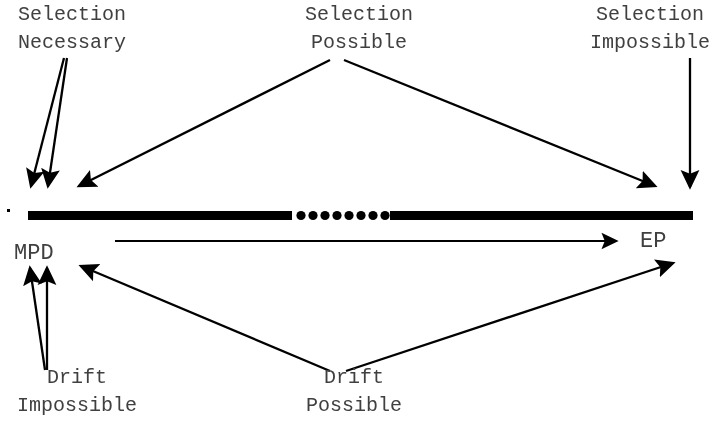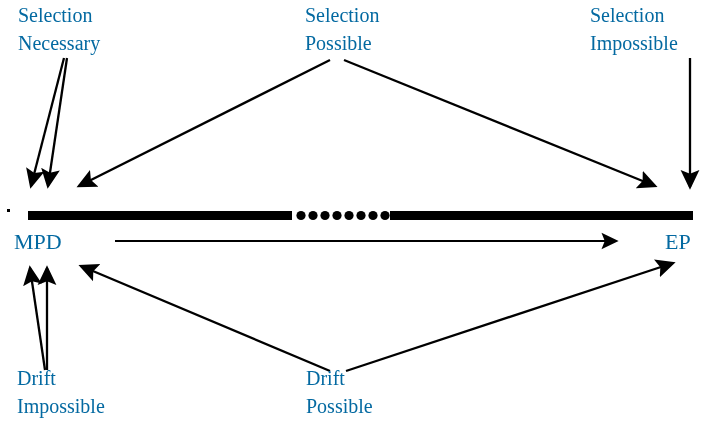--- a/index.html
+++ b/index.html
@@ -18,33 +18,34 @@
   }
   #diagram-svg {
     position: absolute;
     left: 0;
     top: 0;
     width: 714px;
     height: 430px;
   }
   .lbl {
     position: absolute;
-    font-family: Liberation Serif, serif;
+    font-family: Liberation Mono, monospace;
     font-size: 20px;
     line-height: 27px;
-    color: #0369a1;
+    color: #404040;
     white-space: pre;
     letter-spacing: 0px;
+    text-align: center;
   }
   .lbl.two-line { line-height: 28px; }
   #label-selection-necessary { left: 18px;  top: 1px; }
   #label-selection-possible  { left: 305px; top: 1px; }
   #label-selection-impossible{ left: 590px; top: 1px; }
-  #label-mpd                 { left: 14px;  top: 228px; font-size: 22px; }
-  #label-ep                  { left: 665px; top: 228px; font-size: 22px; }
+  #label-mpd                 { left: 14px;  top: 240px; font-size: 22px; }
+  #label-ep                  { left: 640px; top: 228px; font-size: 22px; }
   #label-decreasing          { left: 235px; top: 256px; font-size: 21px; }
   #label-drift-impossible    { left: 17px;  top: 364px; }
   #label-drift-possible      { left: 306px; top: 364px; }
 </style>
 </head>
 <body>
 
 <div id="canvas">
 
   <svg id="diagram-svg" viewBox="0 0 714 430" xmlns="http://www.w3.org/2000/svg">

